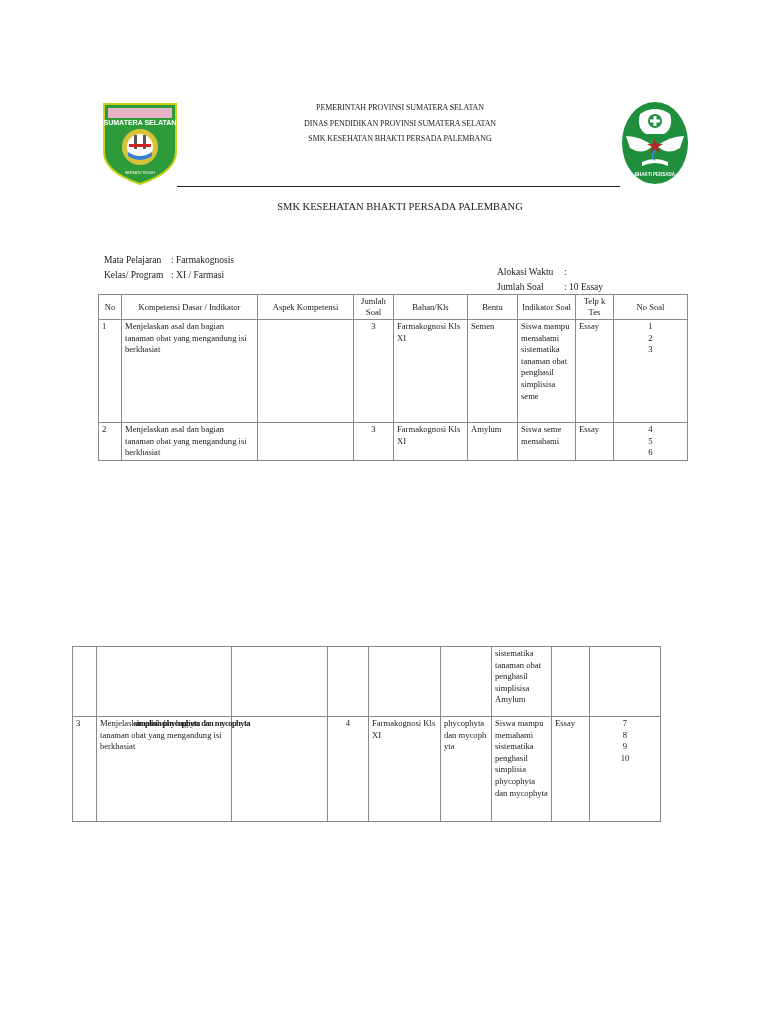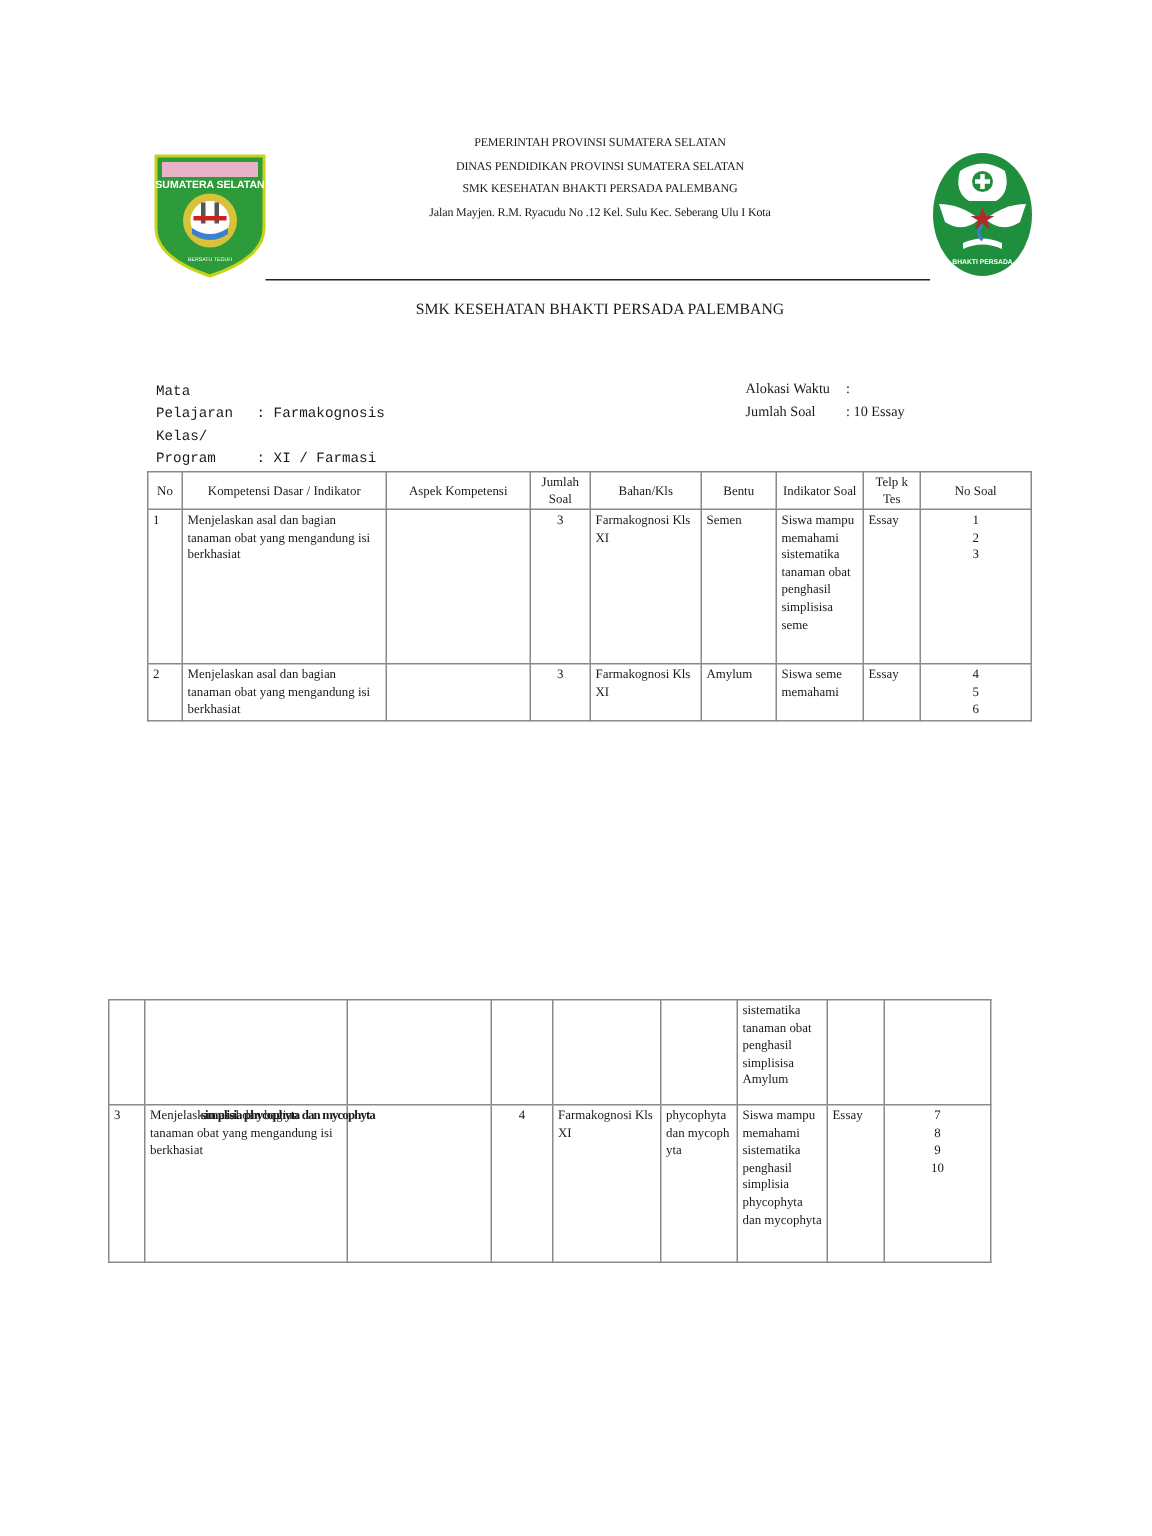--- a/index.html
+++ b/index.html
@@ -1,29 +1,29 @@
 <!DOCTYPE html>
 <html><head>
 <meta charset="utf-8">
 <style>
   html, body { margin:0; padding:0; }
   body { width:768px; height:1024px; background:#ffffff; position:relative; overflow:hidden;
          font-family:"Liberation Serif","DejaVu Serif",serif; color:#1a1a1a; }
   .abs { position:absolute; }
   .logo-left { left:100px; top:100px; width:80px; height:86px; }
   .logo-right { left:620px; top:100px; width:70px; height:86px; }
-  .kop { left:200px; top:87px; width:400px; text-align:center; font-size:8px; line-height:15.5px; letter-spacing:-0.1px; }
+  .kop { left:200px; top:100px; width:400px; text-align:center; font-size:8px; line-height:15.5px; letter-spacing:-0.1px; }
   .kop .email { color:#1a3fb0; text-decoration:underline; }
   .rule { left:177px; top:186px; width:443px; height:0; border-top:1.5px solid #222; }
   .title { left:200px; top:200px; width:400px; text-align:center; font-size:10.5px; line-height:14px; }
   .meta { font-size:9.5px; line-height:15px; }
-  .meta-left { left:104px; top:253px;font-family:Liberation Mono, monospace; }
-  .meta-right { left:497px; top:253px; }
+  .meta-left { left:104px; top:253px; }
+  .meta-right { left:497px; top:265px; }
   .meta .lab { display:inline-block; }
-  table.kisi { position:absolute; border-collapse:collapse; font-size:8.6px; line-height:11.6px; table-layout:fixed;margin-top:20px; }
+  table.kisi { position:absolute; border-collapse:collapse; font-size:8.6px; line-height:11.6px; table-layout:fixed; }
   table.kisi td, table.kisi th { border:1px solid #8a8a8a; vertical-align:top; padding:1px 3px; font-weight:normal; }
   table.kisi th { vertical-align:middle; text-align:center; line-height:11px; }
   table.kisi .c { text-align:center; }
   table.kisi .r { text-align:center; }
   .t1 { left:98px; top:294px; }
   .t2 { left:72px; top:646px; }
   .overlap { position:relative; }
   .overlap .ghost { position:absolute; left:34px; top:0; font-weight:bold; letter-spacing:-0.6px; white-space:nowrap; }
 </style>
 </head>
@@ -42,21 +42,20 @@
     <rect x="29" y="44" width="22" height="3" fill="#c22"></rect>
     <path d="M28 52 Q40 60 52 52 L52 56 Q40 64 28 56 Z" fill="#3a7fd0"></path>
     <text x="40" y="74" font-size="3.5" fill="#ffffff" text-anchor="middle" font-family="Liberation Sans, sans-serif">BERSATU TEGUH</text>
   </svg>
 </div>
 
 <div class="abs kop">
   <div>PEMERINTAH PROVINSI SUMATERA SELATAN</div>
   <div>DINAS PENDIDIKAN PROVINSI SUMATERA SELATAN</div>
   <div>SMK KESEHATAN BHAKTI PERSADA PALEMBANG</div>
-  <div>Jalan Mayjen. R.M. Ryacudu No .12 Kel. Sulu Kec. Seberang Ulu I Kota</div>
 </div>
 
 <div class="abs logo-right">
   <svg width="70" height="86" viewBox="0 0 70 86">
     <ellipse cx="35" cy="43" rx="33" ry="41" fill="#1f8f3e"></ellipse>
     <path d="M20 14 Q35 4 50 14 Q54 28 44 34 L26 34 Q16 28 20 14 Z" fill="#ffffff"></path>
     <circle cx="35" cy="21" r="7" fill="#1f8f3e"></circle>
     <rect x="33.5" y="16" width="3" height="10" fill="#ffffff"></rect>
     <rect x="30" y="19.5" width="10" height="3" fill="#ffffff"></rect>
     <path d="M6 36 Q20 36 33 46 Q22 56 10 48 Z" fill="#ffffff"></path>

